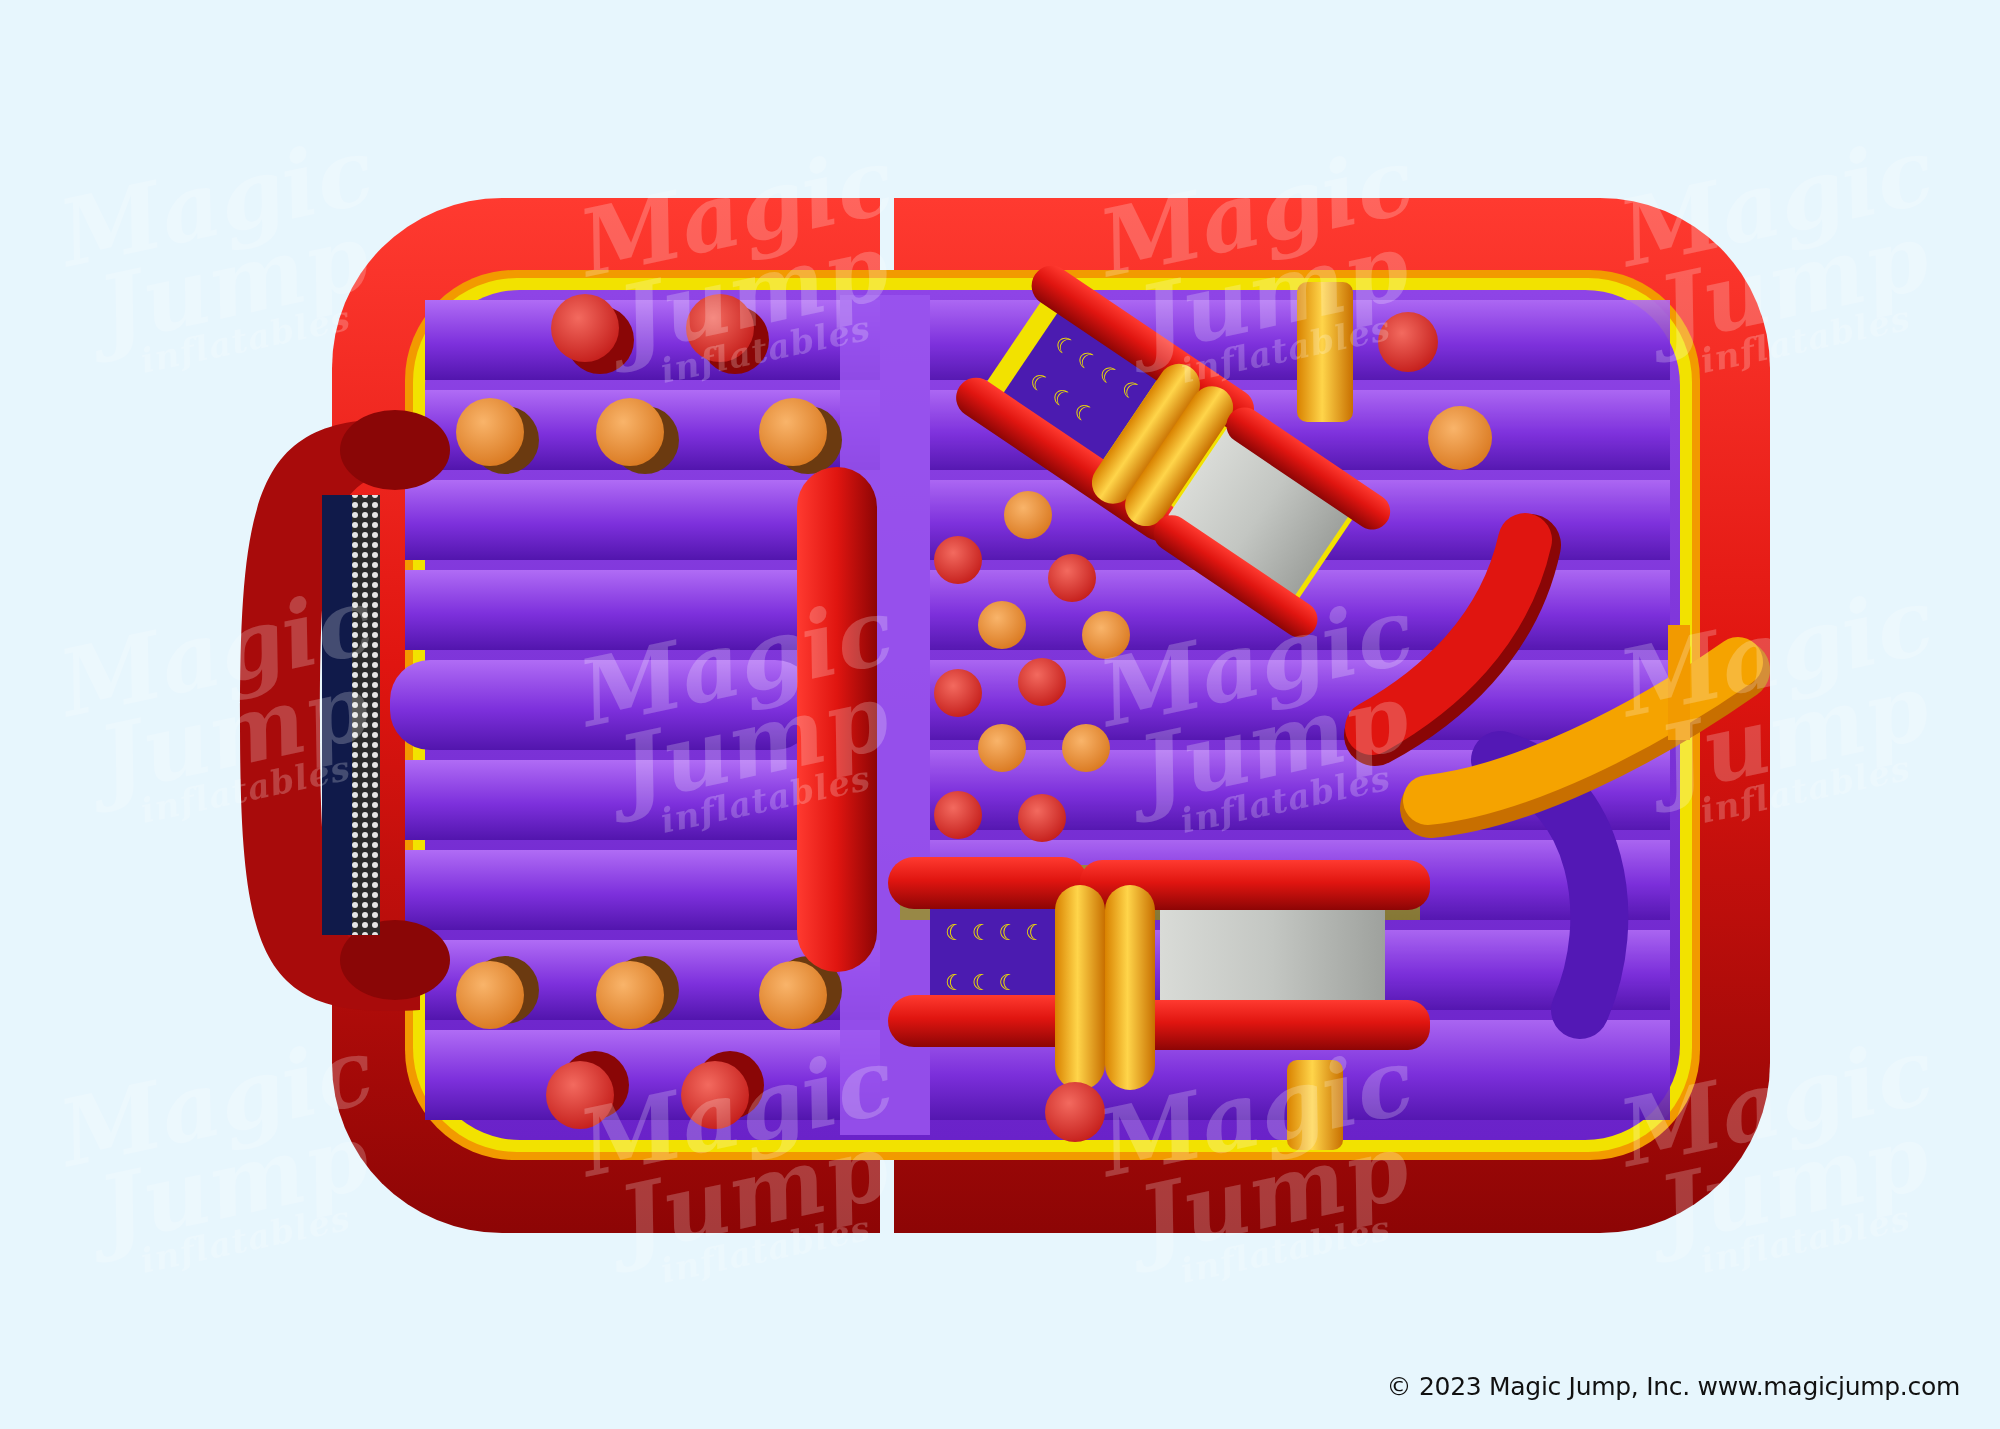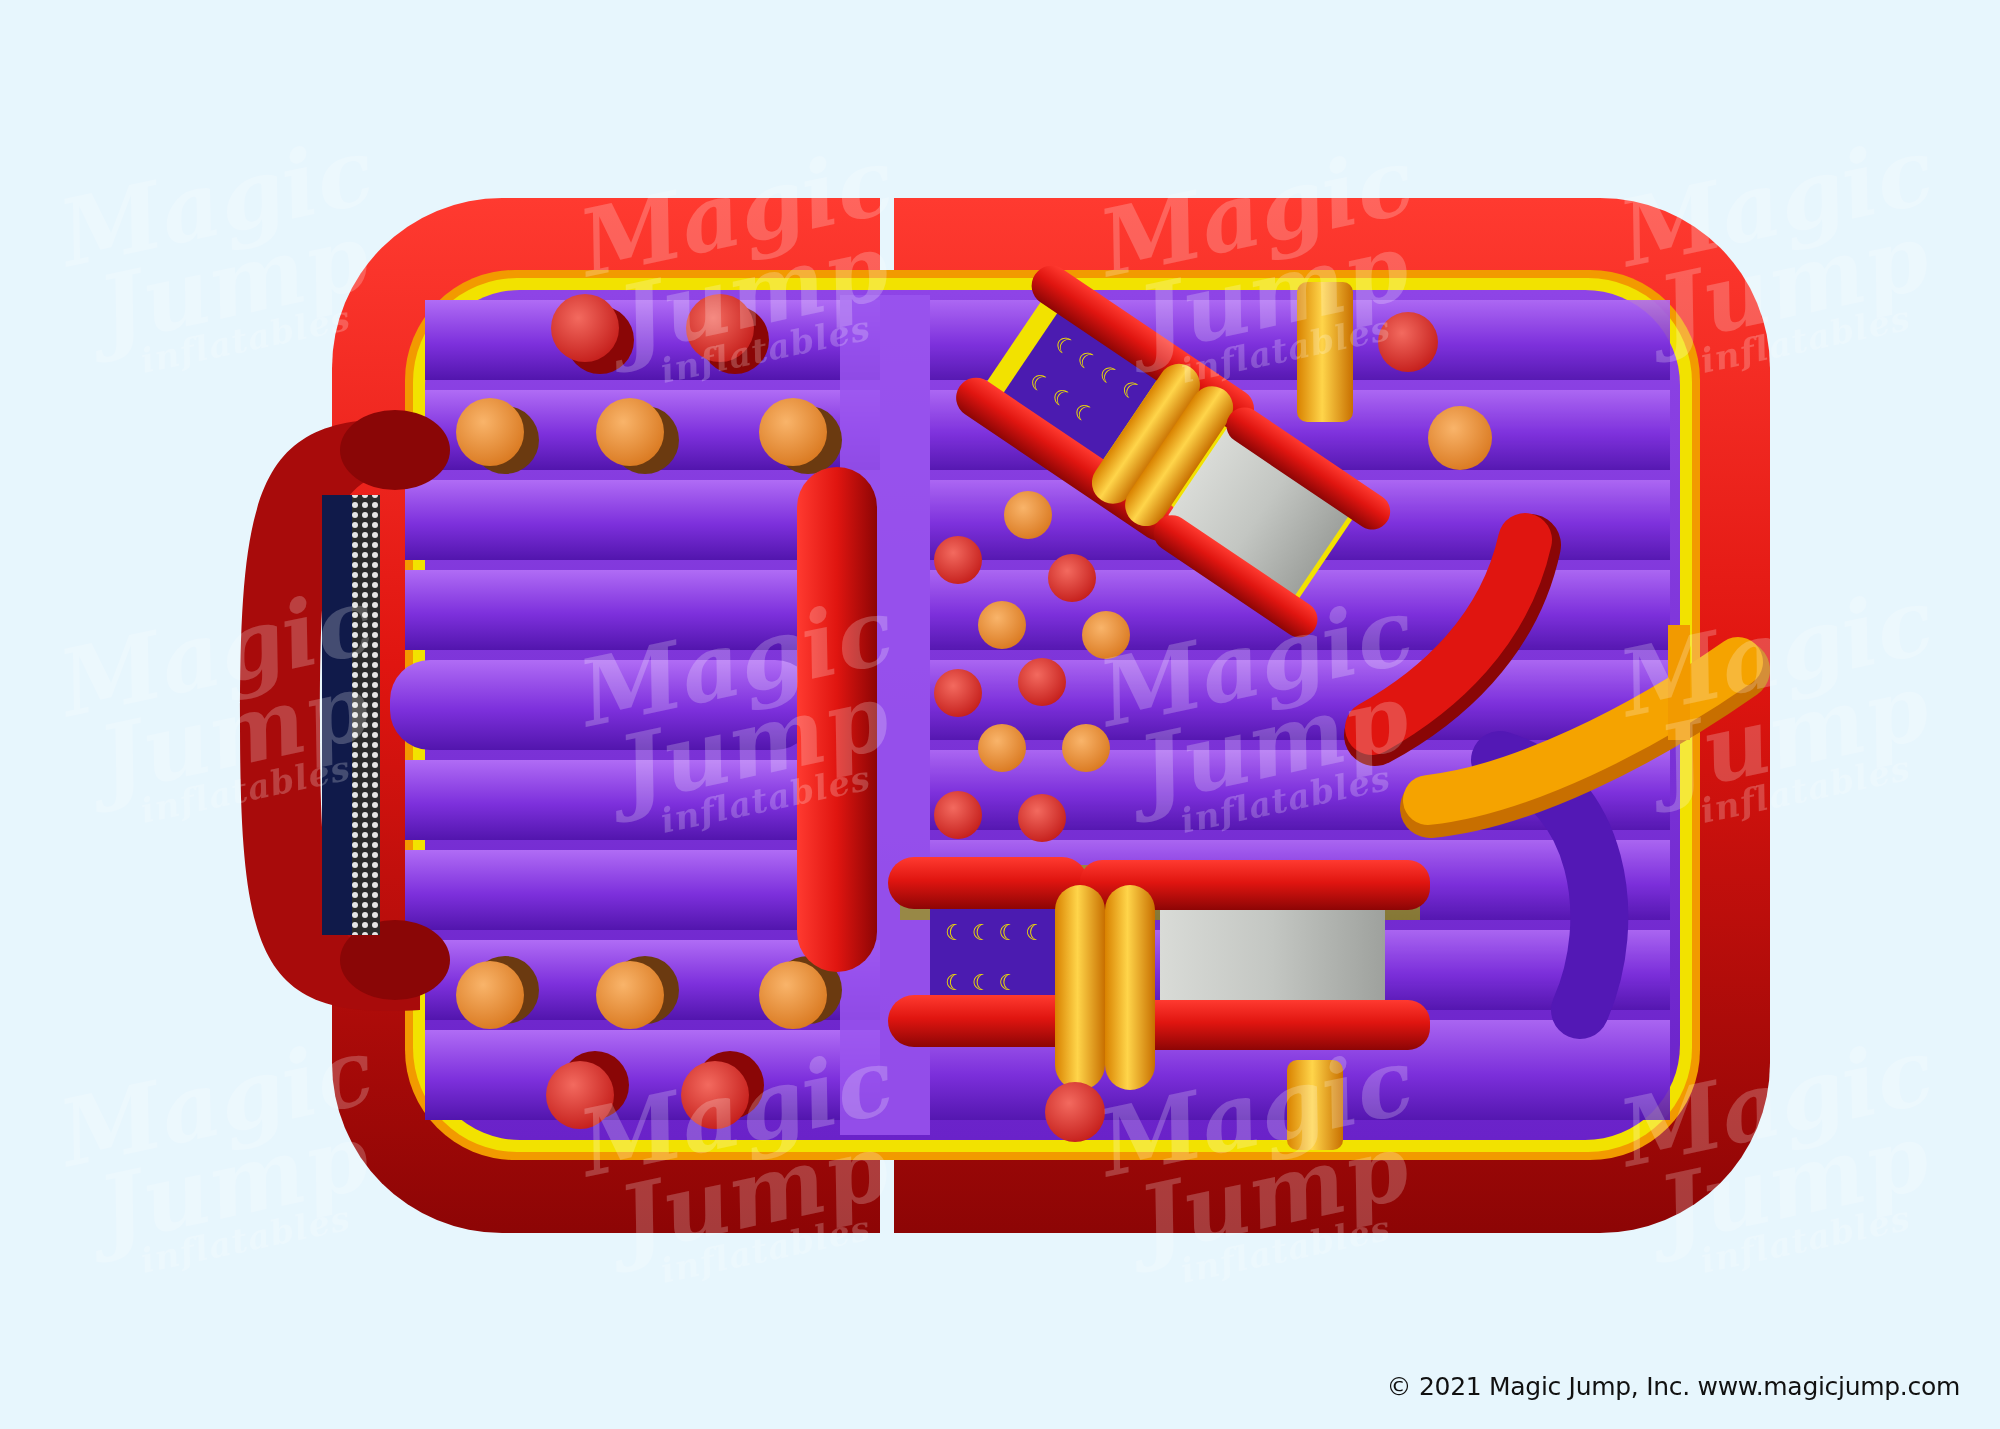--- a/index.html
+++ b/index.html
@@ -250,13 +250,13 @@
       <span class="big">Jump</span>
       <span class="small">inflatables</span>
     </div>
 <div class="wm" style="left:1630px;top:1060px;">
       <span class="big">Magic</span>
       <span class="big">Jump</span>
       <span class="small">inflatables</span>
     </div>
 </div>
 
-<div class="copyright">© 2021 Magic Jump, Inc. www.magicjump.com</div>
+<div class="copyright">© 2023 Magic Jump, Inc. www.magicjump.com</div>
 
 </body></html>

